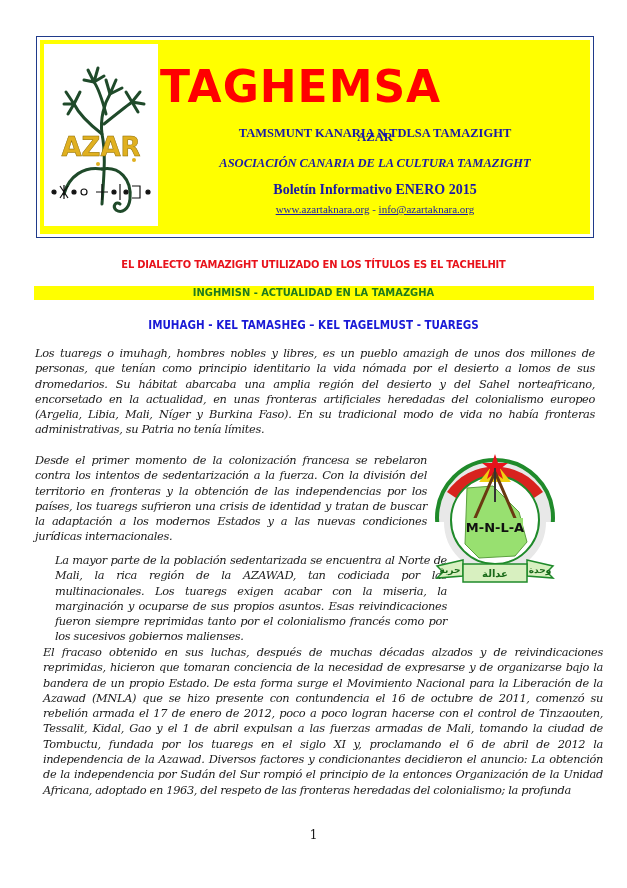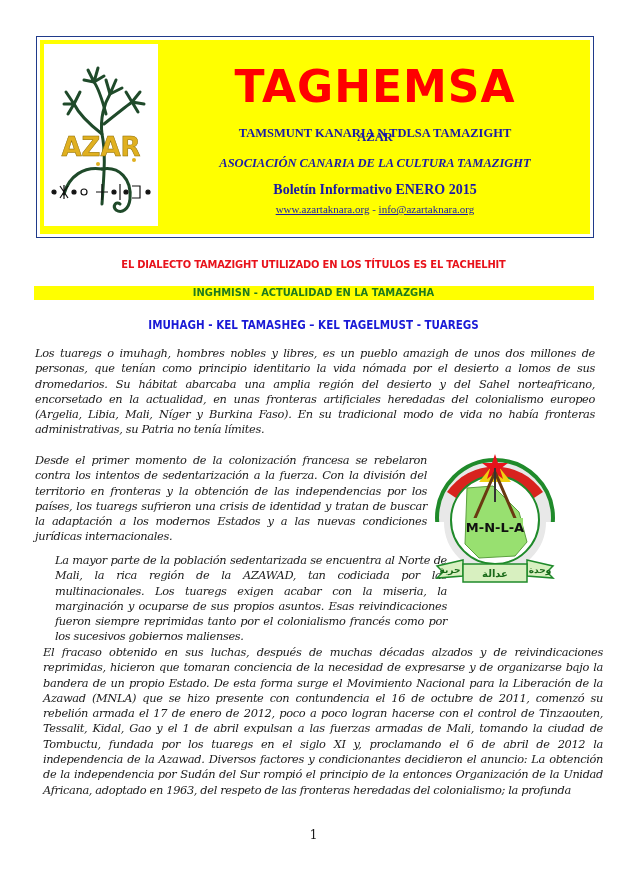--- a/index.html
+++ b/index.html
@@ -7,21 +7,21 @@
          font-family: "DejaVu Serif", "Liberation Serif", serif; color: #1a1a1a; }
   .page { position: absolute; left: 0; top: 0; width: 627px; height: 888px; background: #fff; }
 
   
   .header-box { position: absolute; left: 36px; top: 36px; width: 556px; height: 200px;
                 border: 1px solid #1f3a8a; background: #ffffff; }
   .header-inner { position: absolute; left: 3px; top: 3px; right: 3px; bottom: 3px;
                   background: #ffff00; }
   .logo-panel { position: absolute; left: 4px; top: 4px; width: 114px; height: 182px; background: #ffffff; }
   .logo-panel svg { position: absolute; left: 0; top: 0; }
-  .title { position: absolute; left: 120px; right: 0; top: 20px; text-align: center;
+  .title { position: absolute; left: 120px; right: 0; top: 20px; text-align: left;
            font-family: "DejaVu Sans", "Liberation Sans", sans-serif; font-weight: bold;
            font-size: 44px; letter-spacing: 1px; color: #ff0000; line-height: 54px; }
   .hdr-line { position: absolute; left: 120px; right: 0; text-align: center;
               font-family: "Liberation Serif", "DejaVu Serif", serif; font-weight: bold;
               color: #1a1aa6; font-size: 12.5px; line-height: 14px; }
   .hdr-azar { top: 90px; }
   .hdr-l1 { top: 86px; }
   .hdr-l2 { top: 116px; font-style: italic; }
   .hdr-bulletin { top: 143px; font-size: 14px; text-align: center; }
   .hdr-links { top: 162px; font-size: 11px; font-weight: normal; }

